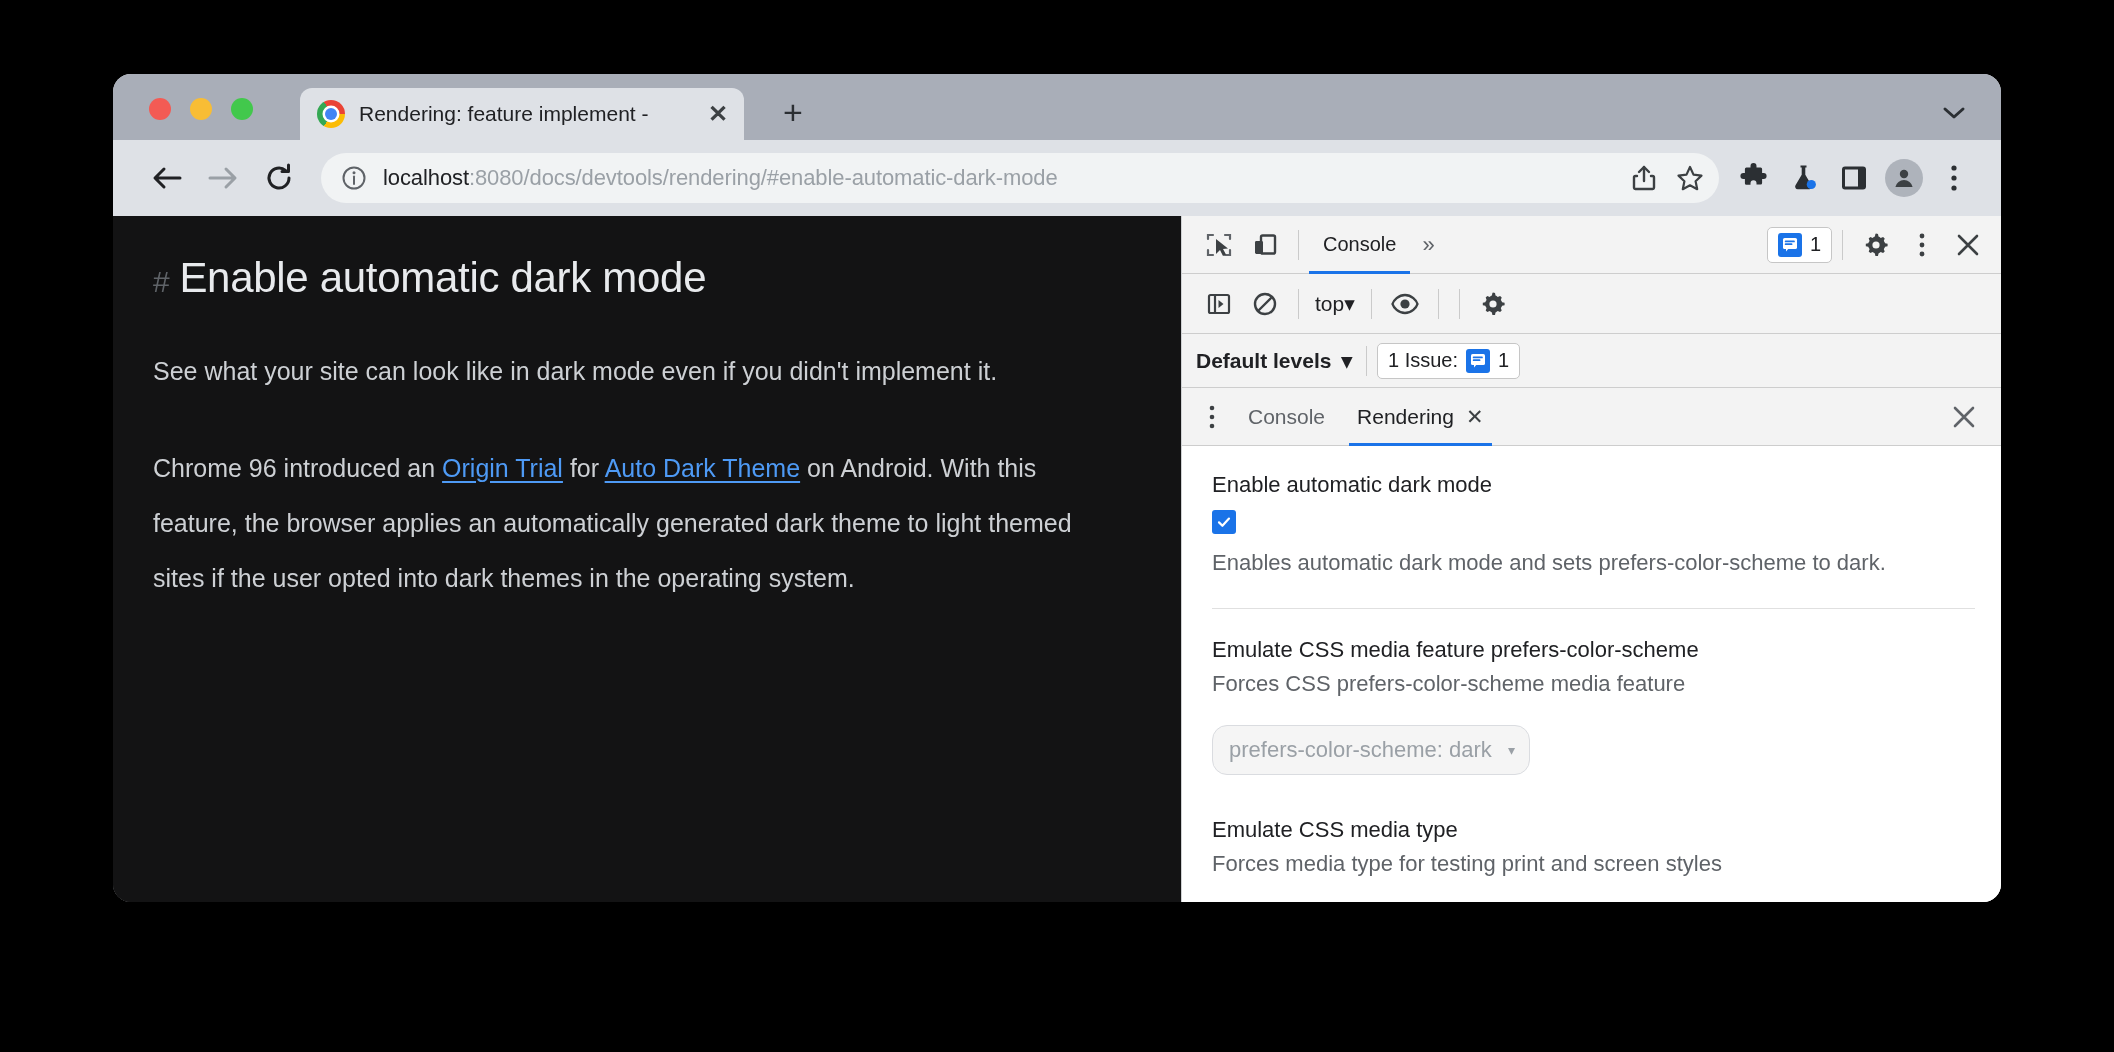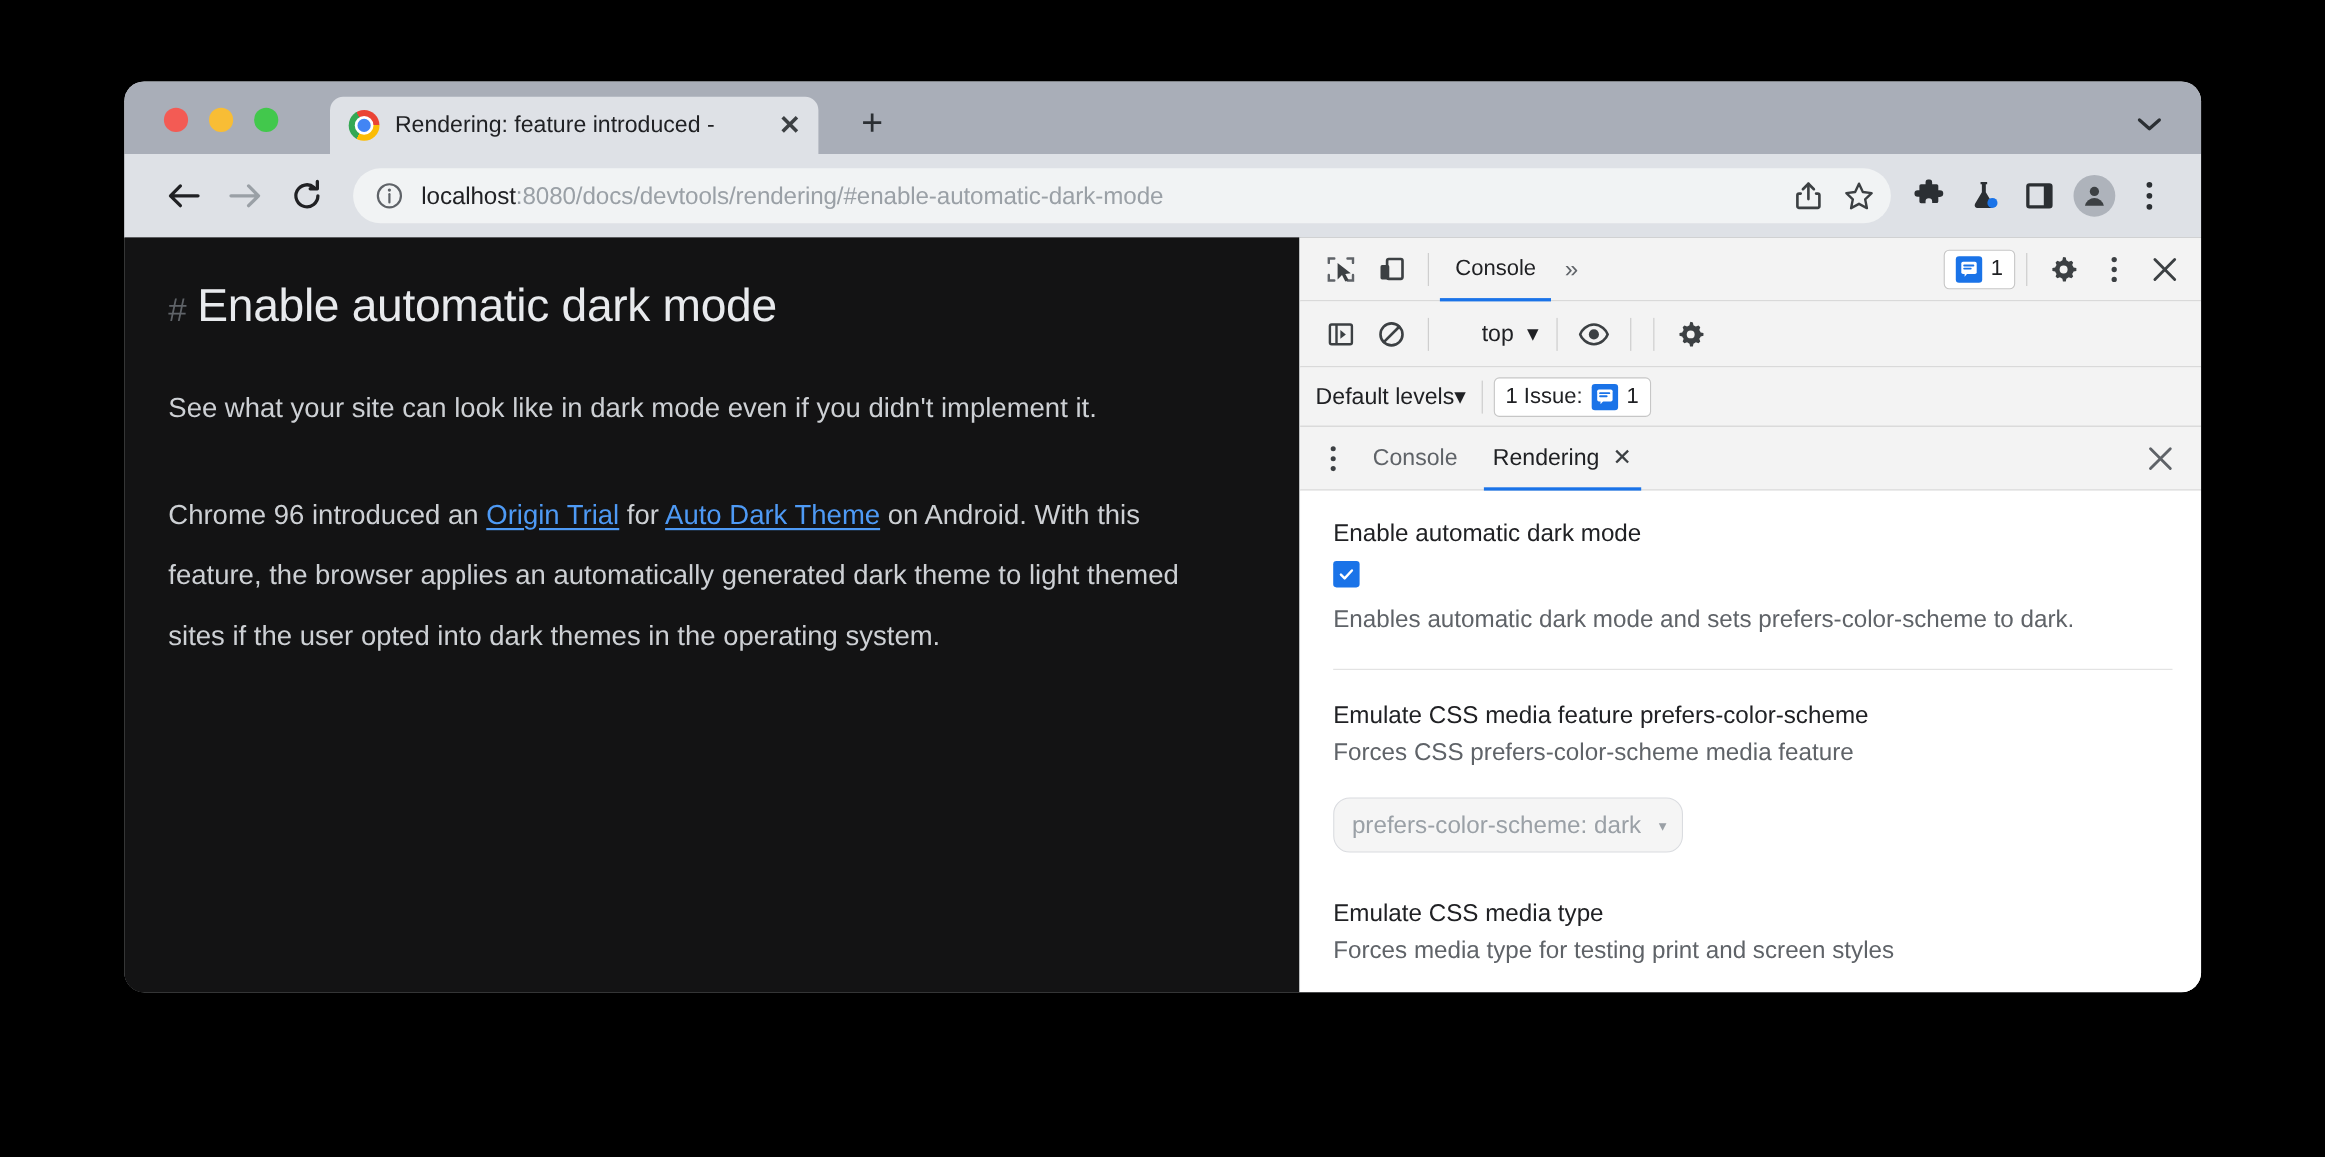--- a/index.html
+++ b/index.html
@@ -219,22 +219,22 @@
     flex:0 0 auto;
   }
 
   .dt-console-toolbar {
     height: 60px;
     background: #f3f3f3;
     border-bottom: 1px solid #cdcdcd;
     padding: 0 12px 0 14px;
   }
   .ctx-sel {
-    display:flex; align-items:center; gap:12px;
-    font-size: 21px; color:#202124; padding: 0 6px; flex:0 0 auto;margin-left:32px;
+    display:flex; align-items:center; gap:0;
+    font-size: 21px; color:#202124; padding: 0 6px; flex:0 0 auto;
   }
   .filter-input {
     flex: 1 1 auto;
     height: 40px;
     background:#fff;
     border: 1px solid #b7b7b7;
     border-radius: 3px;
     font-size: 21px;
     color:#5f6368;
     padding: 0 12px;
@@ -244,22 +244,22 @@
   .filter-input::placeholder { color:#7b7b7b; }
 
   .dt-levels-toolbar {
     height: 54px;
     background: #f3f3f3;
     border-bottom: 1px solid #cdcdcd;
     padding: 0 14px;
     gap: 0;
   }
   .levels-sel {
-    display:flex; align-items:center; gap:0;
-    font-size: 21px; color:#202124; padding-right: 4px; flex:0 0 auto;
+    display:flex; align-items:center; gap:10px;
+    font-size: 21px; color:#202124; padding-right: 4px; flex:0 0 auto;font-weight:bold;
   }
   .issue-badge {
     width: 24px; height: 24px;
     background:#1a73e8; border-radius: 3px;
     display:inline-flex; align-items:center; justify-content:center;
     flex:0 0 auto;
   }
 
   .drawer-tabs {
     height: 58px;
@@ -324,21 +324,21 @@
 
     <div class="tabstrip">
       <div class="traffic">
         <div class="tl red"></div>
         <div class="tl yellow"></div>
         <div class="tl green"></div>
       </div>
 
       <div class="tab">
         <div class="chrome-logo"></div>
-        <div class="tab-title">Rendering: feature introduced - </div>
+        <div class="tab-title">Rendering: feature implement - </div>
         <div class="tab-close">✕</div>
       </div>
 
       <div class="newtab">+</div>
 
       <div class="tabsearch">
         <svg width="26" height="16" viewBox="0 0 26 16" aria-hidden="true">
           <path d="M4 4 L13 12 L22 4" stroke="#2b2f33" stroke-width="3" fill="none" stroke-linecap="round" stroke-linejoin="round"></path>
         </svg>
       </div>

